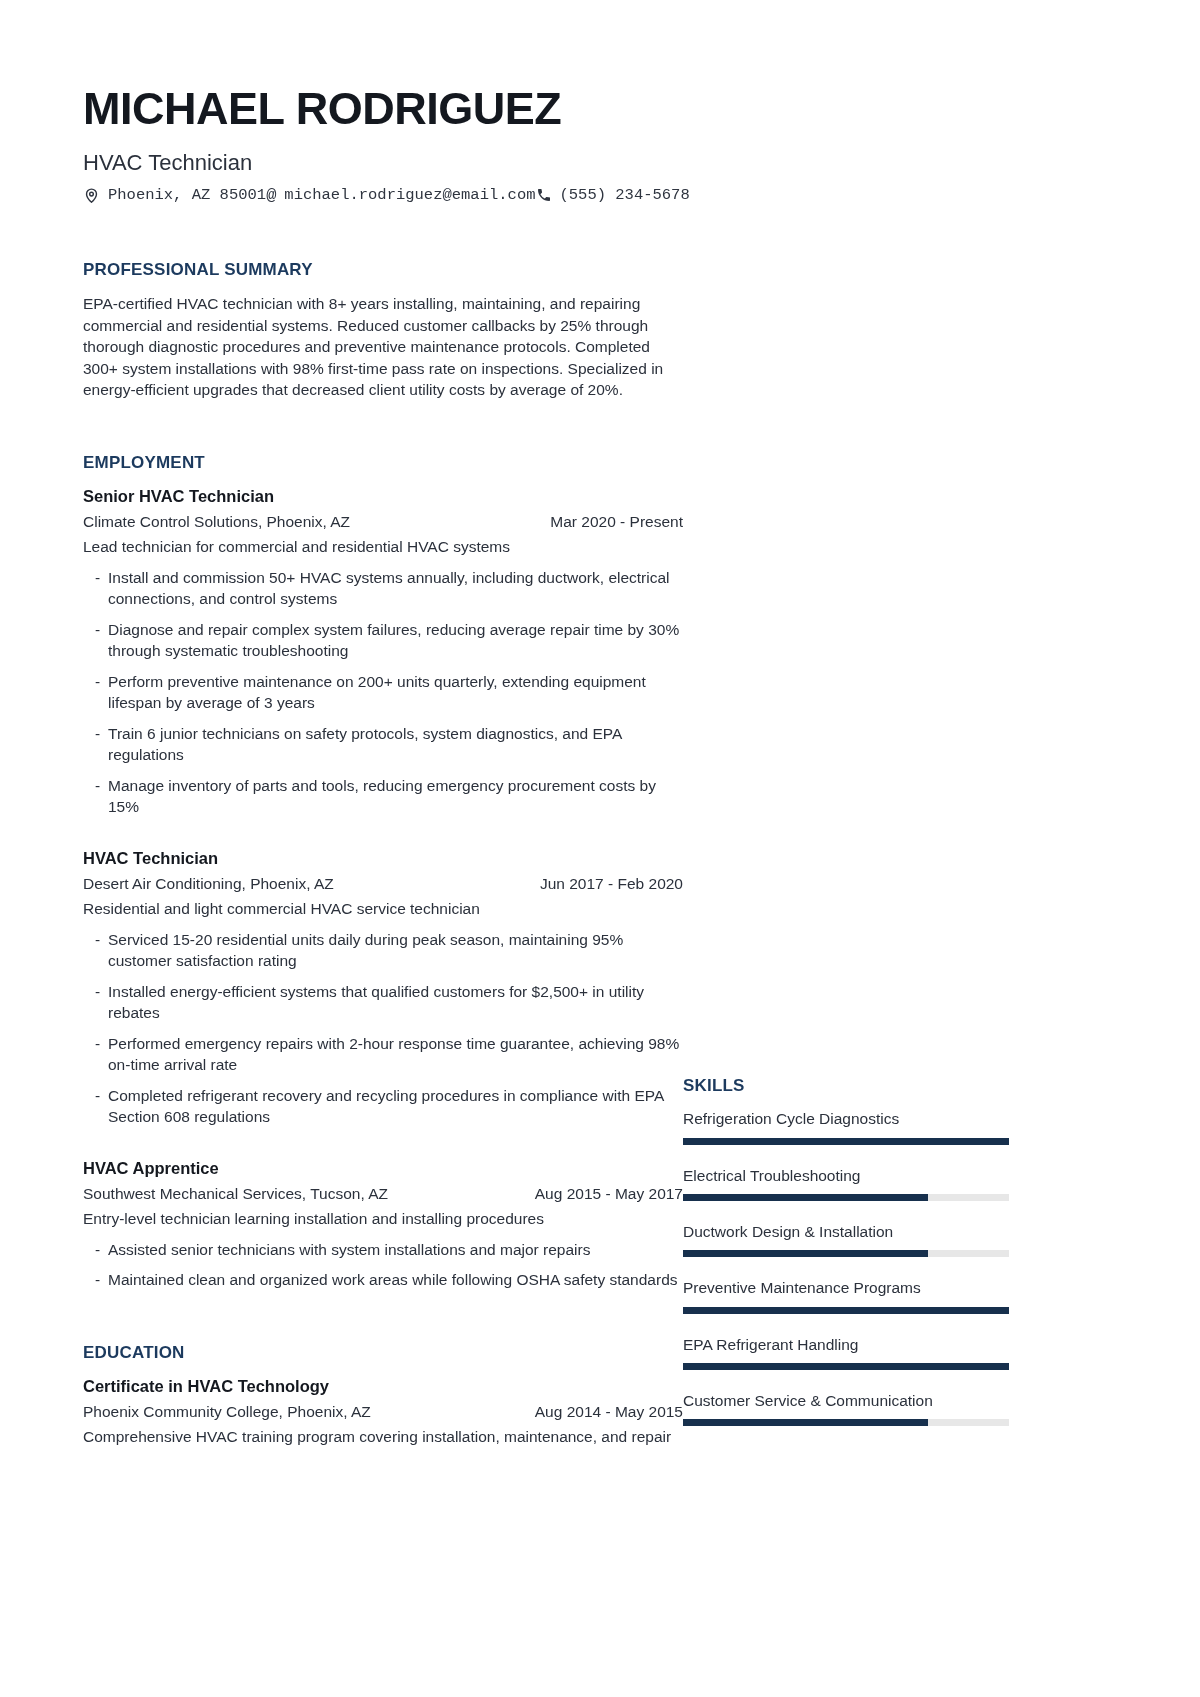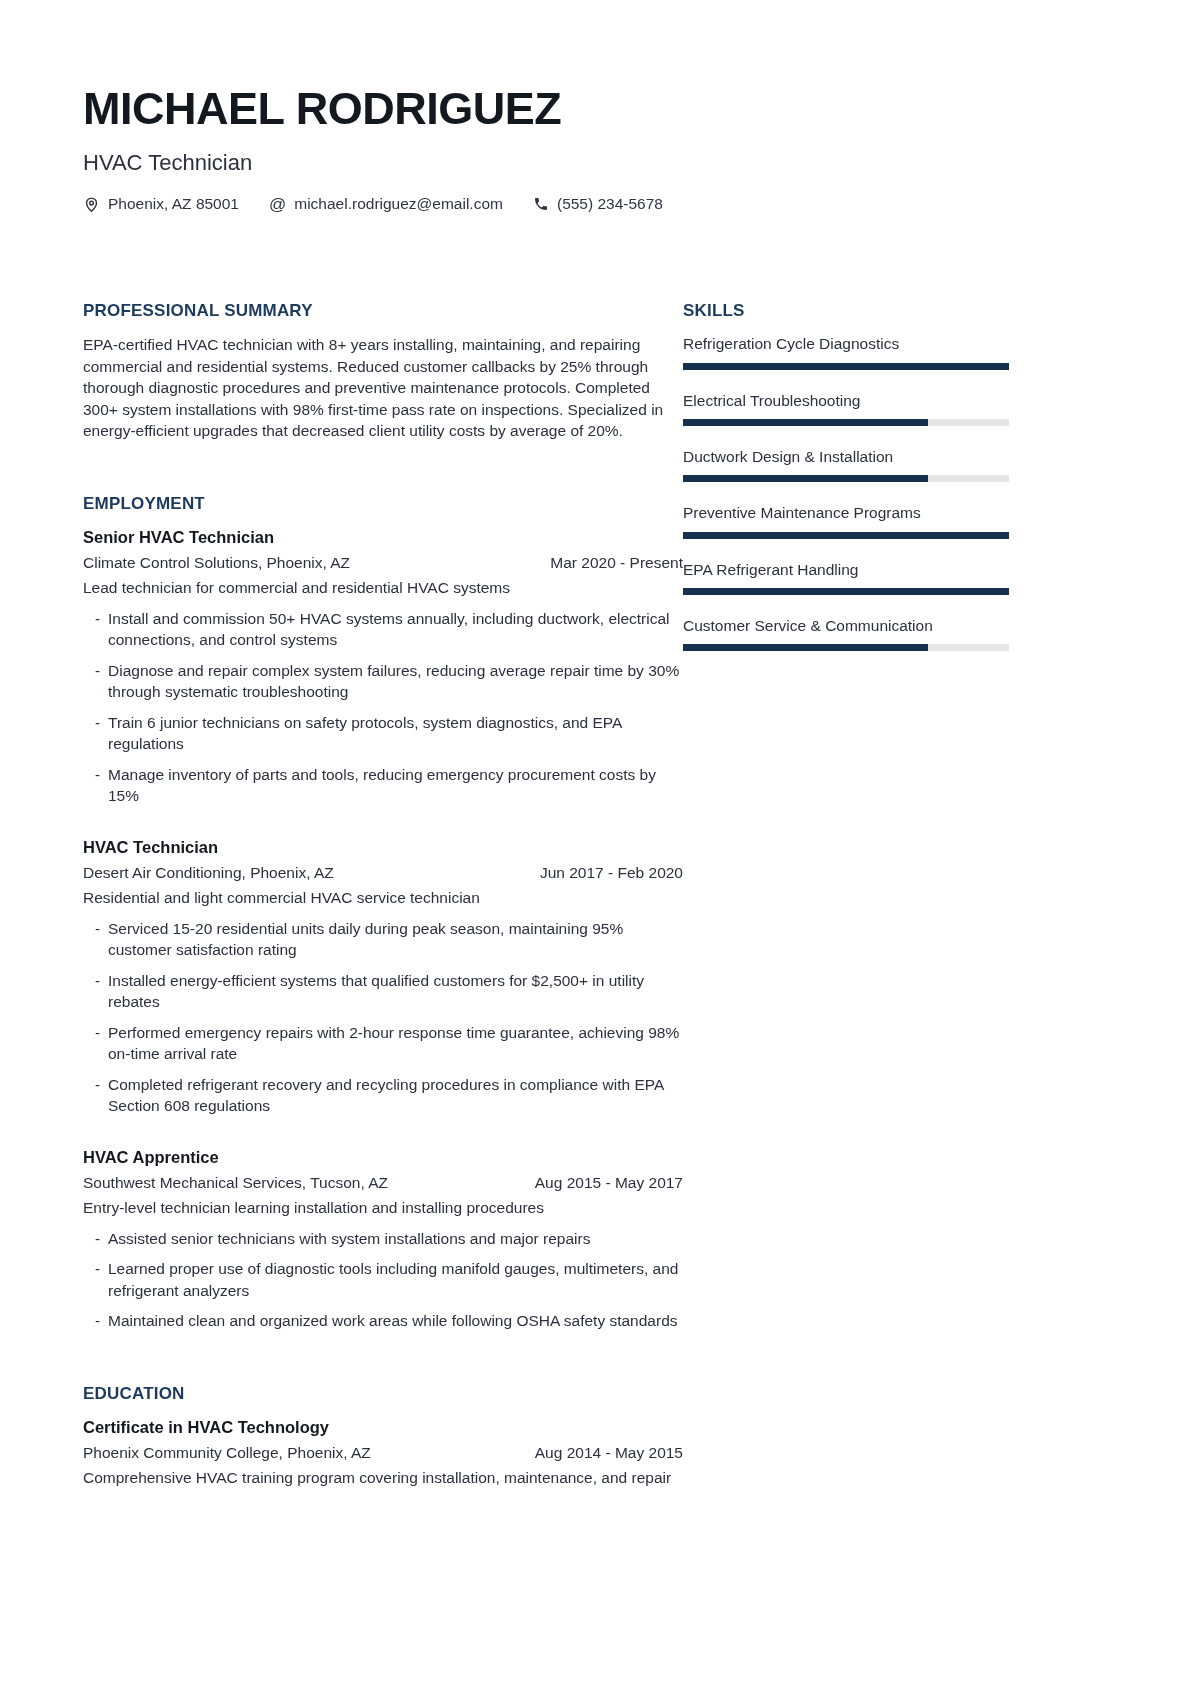--- a/index.html
+++ b/index.html
@@ -10,27 +10,27 @@
     -webkit-font-smoothing: antialiased;
   }
   .page { box-sizing: border-box; width: 980px; height: 1697px; padding: 86px 87px 8px 83px; }
 
   
   .name {
     margin: 0; font-size: 45px; line-height: 1.04; font-weight: 800;
     letter-spacing: -0.5px; color: var(--heading_text, #14181f);
   }
   .subtitle { margin-top: 17px; font-size: 22px; line-height: 1.2; color: #2b313c; }
-  .contact { margin-top: 19px; display: flex; align-items: center; gap: 30px; font-size: 15.5px; color: #2f3540; }
+  .contact { margin-top: 10px; display: flex; align-items: center; font-size: 15.5px; color: #2f3540; font-family: Liberation Mono, monospace; }
   .citem { display: inline-flex; align-items: center; gap: 8px; }
   .citem svg { display: block; }
   .at-glyph { font-size: 17px; line-height: 1; color: #2f3540; }
 
   
-  .columns { display: flex; margin-top: 88px; }
+  .columns { display: flex; margin-top: 56px; align-items: flex-end; }
   .col-left { flex: 0 0 600px; width: 600px; }
   .col-right { margin-left: auto; flex: 0 0 326px; width: 326px; }
 
   
   h2.sec {
     margin: 0 0 13px 0; font-size: 17px; font-weight: 700;
     letter-spacing: 0.2px; color: var(--accent, #1c3a5e);
   }
   .section + .section { margin-top: 52px; }
   .summary-text { margin: 0; font-size: 15.5px; line-height: 21.5px; color: var(--text, #2b313c); }
@@ -101,20 +101,21 @@
         <article class="job">
           <h3 class="job-title">Senior HVAC Technician</h3>
           <div class="job-meta">
             <span>Climate Control Solutions, Phoenix, AZ</span>
             <span>Mar 2020 - Present</span>
           </div>
           <div class="job-desc">Lead technician for commercial and residential HVAC systems</div>
           <ul class="bullets">
             <li>Install and commission 50+ HVAC systems annually, including ductwork, electrical connections, and control systems</li>
             <li>Diagnose and repair complex system failures, reducing average repair time by 30% through systematic troubleshooting</li>
+            <li>Perform preventive maintenance on 200+ units quarterly, extending equipment lifespan by average of 3 years</li>
             <li>Train 6 junior technicians on safety protocols, system diagnostics, and EPA regulations</li>
             <li>Manage inventory of parts and tools, reducing emergency procurement costs by 15%</li>
           </ul>
         </article>
 
         <article class="job">
           <h3 class="job-title">HVAC Technician</h3>
           <div class="job-meta">
             <span>Desert Air Conditioning, Phoenix, AZ</span>
             <span>Jun 2017 - Feb 2020</span>
@@ -130,21 +131,20 @@
 
         <article class="job">
           <h3 class="job-title">HVAC Apprentice</h3>
           <div class="job-meta">
             <span>Southwest Mechanical Services, Tucson, AZ</span>
             <span>Aug 2015 - May 2017</span>
           </div>
           <div class="job-desc">Entry-level technician learning installation and installing procedures</div>
           <ul class="bullets">
             <li>Assisted senior technicians with system installations and major repairs</li>
-            <li>Learned proper use of diagnostic tools including manifold gauges, multimeters, and refrigerant analyzers</li>
             <li>Maintained clean and organized work areas while following OSHA safety standards</li>
           </ul>
         </article>
       </section>
 
       <section class="section">
         <h2 class="sec">EDUCATION</h2>
         <article class="job">
           <h3 class="job-title">Certificate in HVAC Technology</h3>
           <div class="job-meta">

